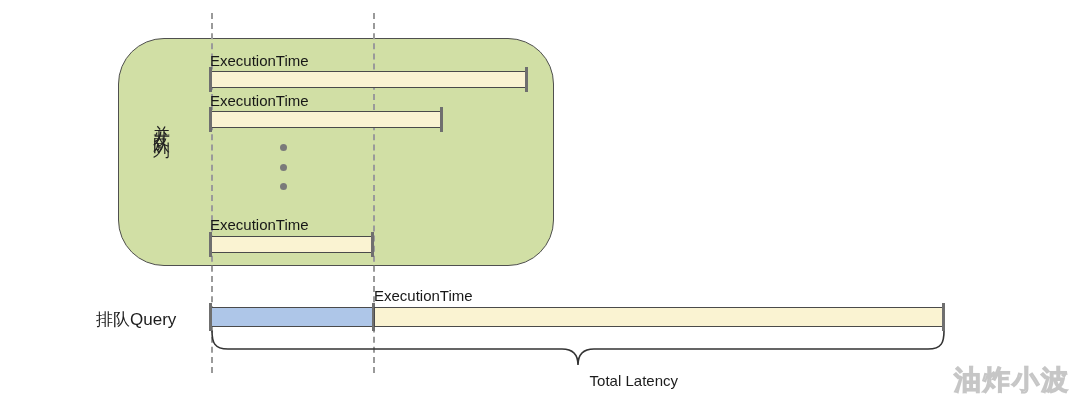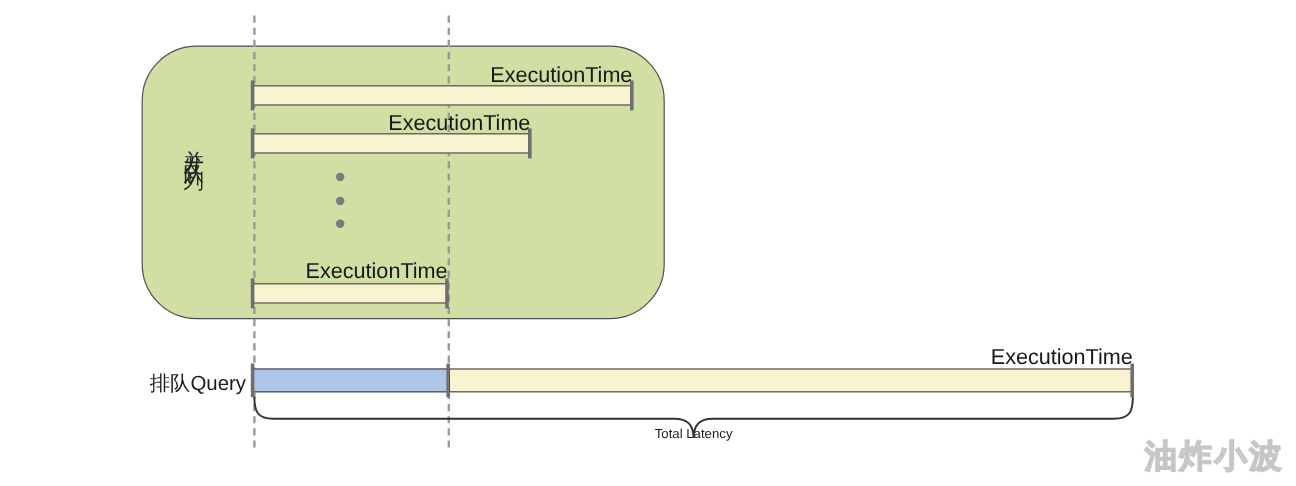--- a/index.html
+++ b/index.html
@@ -19,39 +19,39 @@
   .queue-title{
     position:absolute;left:150px;top:111px;z-index:2;
     writing-mode:vertical-rl;text-orientation:upright;
     font-size:17px;letter-spacing:6px;color:#222;
   }
   
   .bar{position:absolute;border:1px solid #4a4a4a;box-sizing:border-box;z-index:2;}
   .cap{position:absolute;width:3px;top:-5px;bottom:-5px;background:#6f6f6f;}
   .cap-l{left:-2px;}
   .cap-r{right:-2px;}
-  .bar-label{position:absolute;font-size:18px;text-align:right;z-index:3;color:#171717;}
+  .bar-label{position:absolute;font-size:15px;text-align:left;z-index:3;color:#171717;}
   .exec1{left:210px;top:71px;width:317px;height:17px;}
   .exec1-label{left:210px;top:52px;width:317px;}
   .exec2{left:210px;top:111px;width:232px;height:17px;}
   .exec2-label{left:210px;top:92px;width:232px;}
   .exec3{left:210px;top:236px;width:163px;height:17px;}
   .exec3-label{left:210px;top:216px;width:163px;}
   
   .dot{position:absolute;left:280px;width:7px;height:7px;border-radius:50%;z-index:2;}
   .dot1{top:144px;} .dot2{top:164px;} .dot3{top:183px;}
   
-  .row-label{position:absolute;left:96px;top:308px;width:109px;text-align:right;font-size:17px;z-index:3;}
+  .row-label{position:absolute;left:96px;top:308px;width:109px;font-size:17px;z-index:3;}
   .queued-bar{left:210px;top:307px;width:164px;height:20px;}
   .bottom-exec-bar{left:374px;top:307px;width:570px;height:20px;}
   .queued-label{left:210px;top:287px;width:164px;}
   .bottom-exec-label{left:374px;top:287px;width:570px;}
   
   .brace{position:absolute;left:205px;top:328px;z-index:1;}
-  .total-label{position:absolute;left:478px;top:356px;width:200px;text-align:center;font-size:11px;z-index:3;}
+  .total-label{position:absolute;left:478px;top:372px;width:200px;text-align:right;font-size:15px;z-index:3;}
   
   .watermark{
     position:absolute;right:10px;top:362px;font-size:27px;letter-spacing:2px;z-index:4;
     color:#fcfcfc;-webkit-text-stroke:1.1px #c6c6c6;text-shadow:0 0 1px #cfcfcf;font-weight:bold;
   }
 </style>
 </head>
 <body>
 
 <div class="stage">

